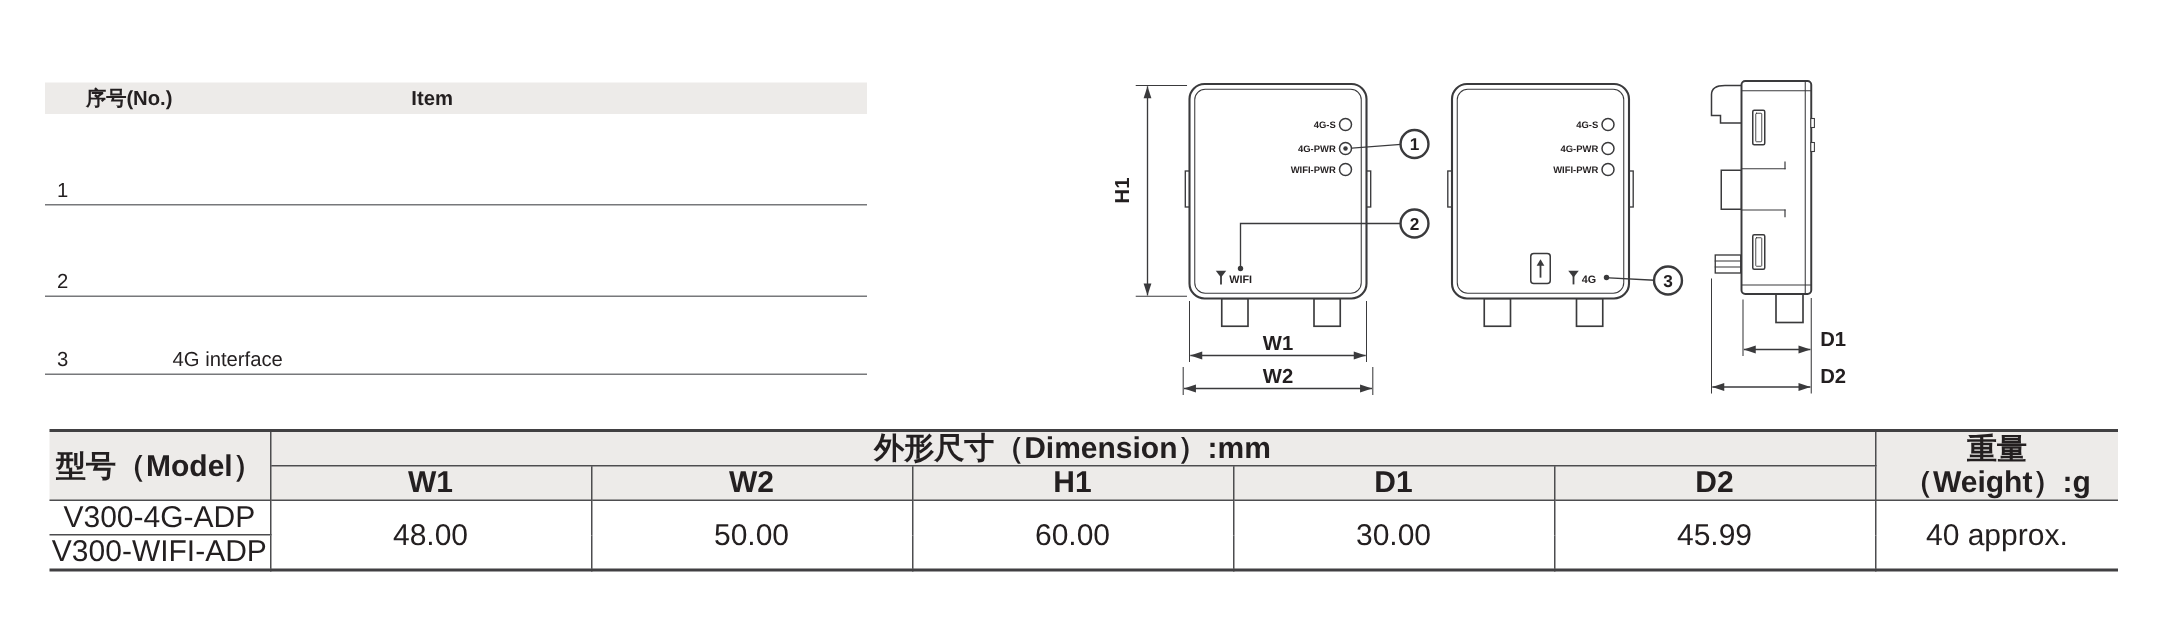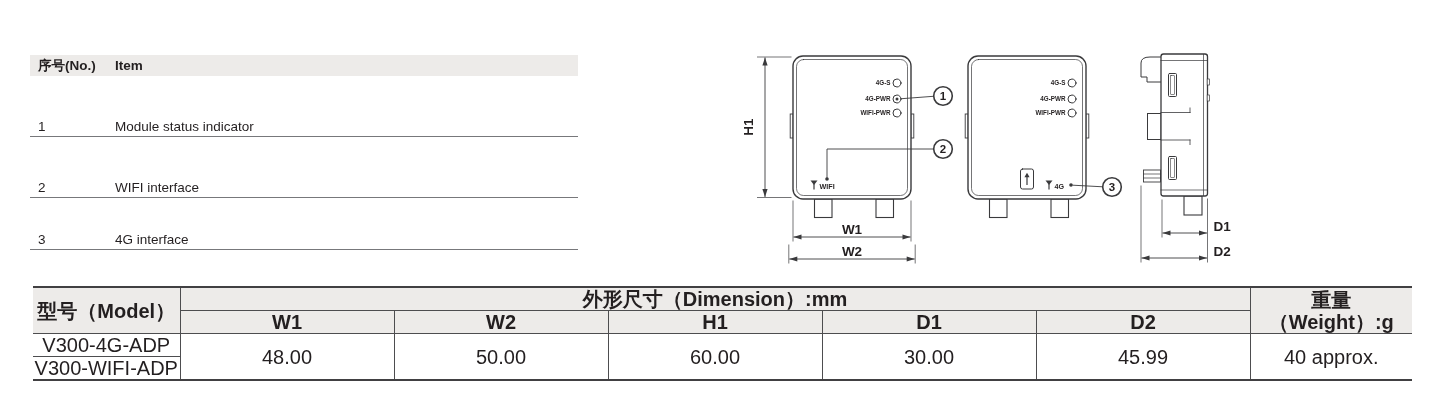--- a/index.html
+++ b/index.html
@@ -4,21 +4,21 @@
 <style>
   html,body{margin:0;padding:0;background:#ffffff;}
   body{width:1440px;height:416px;overflow:hidden;
        font-family:"Liberation Sans","DejaVu Sans",sans-serif;color:#231f20;}
   .page{position:relative;width:1440px;height:416px;background:#fff;}
 
   
   .item-table{position:absolute;left:30px;top:55px;width:548px;font-size:13.5px;}
   .it-row{display:grid;grid-template-columns:77px 187px 1fr;align-items:center;
           padding-left:8px;box-sizing:border-box;position:absolute;left:0;right:0;height:20px;}
-  .it-hdr{top:0;background:#edebe9;font-weight:bold;height:21px;}
+  .it-hdr{top:0;background:#edebe9;font-weight:bold;height:21px;text-align:right;}
   .it-r{border-bottom:1px solid #77787b;}
   .it-r1{top:62px;} .it-r2{top:123px;} .it-r3{top:175px;}
 
   
   .dim-table{position:absolute;left:33px;top:286px;width:1379px;border-collapse:collapse;
              font-size:20px;table-layout:fixed;}
   .dim-table th,.dim-table td{border:1px solid #4d4d4f;text-align:center;padding:0;
              height:19px;line-height:1.1;}
   .dim-table th{background:#edebe9;font-weight:bold;}
   .dim-table td{background:#fff;font-weight:normal;height:20px;}
@@ -35,25 +35,23 @@
 
 <div class="page">
 
   <div class="item-table">
     <div class="it-row it-hdr">
       <span>序号(No.)</span>
       <span>Item</span>
     </div>
     <div class="it-row it-r it-r1">
       <span>1</span>
-      <span>Module status indicator</span>
     </div>
     <div class="it-row it-r it-r2">
       <span>2</span>
-      <span>WIFI interface</span>
     </div>
     <div class="it-row it-r it-r3">
       <span>3</span>
       <span>4G interface</span>
     </div>
   </div>
 
   <div class="drawings">
   <svg width="520" height="260" viewBox="740 20 520 260" xmlns="http://www.w3.org/2000/svg" stroke-linecap="square">
 

